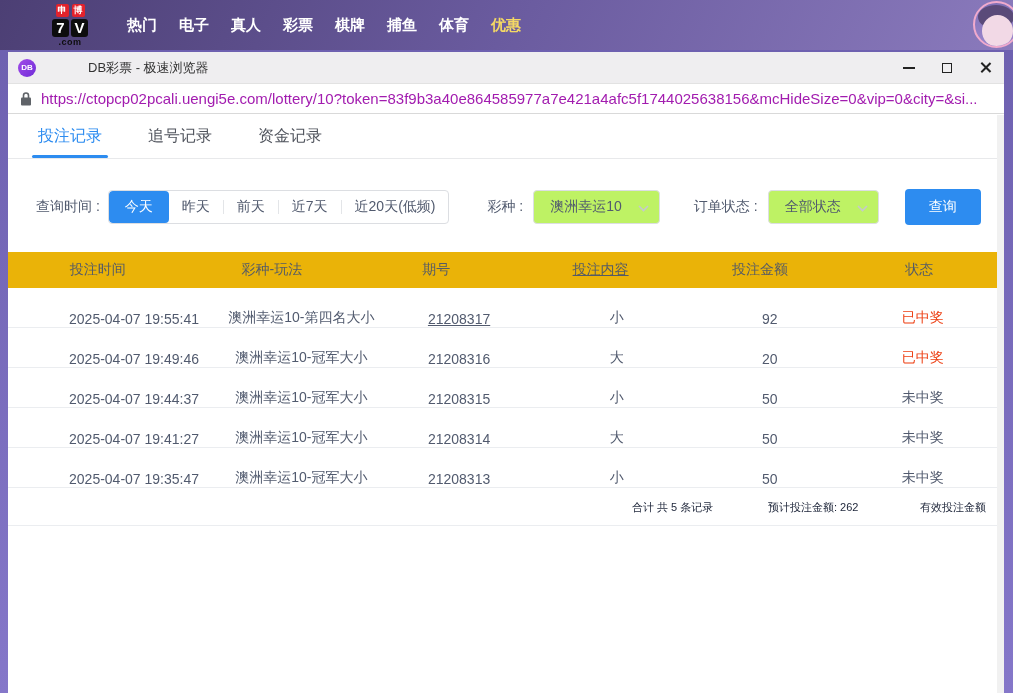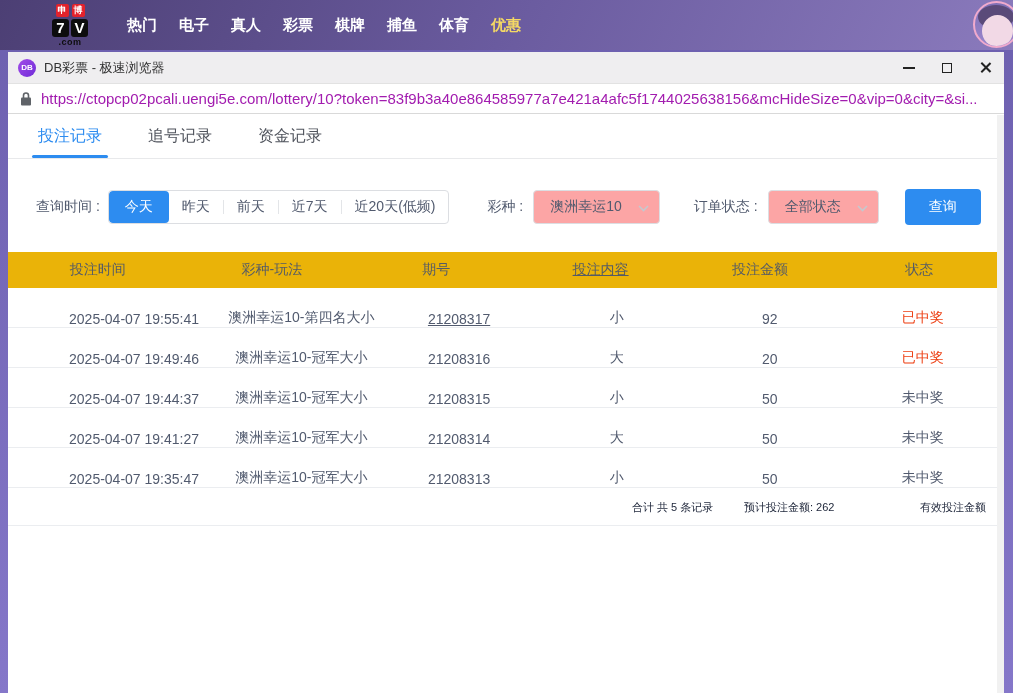--- a/index.html
+++ b/index.html
@@ -39,21 +39,21 @@
   .avatar::before{ content:''; position:absolute; left:3px; top:2px; width:36px; height:24px; border-radius:50%; background:#5a4a79; }
   .avatar::after{ content:''; position:absolute; left:7px; top:12px; width:31px; height:32px; border-radius:50%; background:#f2d9e6; }
 
   
   .window{
     position:absolute; left:8px; top:52px; width:996px; bottom:0;
     background:#fff; overflow:hidden;
   }
   .titlebar{
     height:32px; background:#efeef0; border-bottom:1px solid #e2e2e2;
-    display:flex; align-items:center; padding-left:10px;
+    display:flex; align-items:center; padding-left:10px;gap:44px;
   }
   .favicon{
     width:18px; height:18px; border-radius:50%;
     background:linear-gradient(135deg,#a24ce8 0%,#6f2bd8 100%);
     color:#fff; font-size:8px; font-weight:bold;
     display:flex; align-items:center; justify-content:center; flex-shrink:0;
   }
   .win-title{ margin-left:8px; font-size:13px; color:#333; }
   .controls{ margin-left:auto; display:flex; height:100%; }
   .ctrl{ width:38px; height:100%; display:flex; align-items:center; justify-content:center; cursor:pointer; }
@@ -79,37 +79,37 @@
   .tab.active::after{ content:''; position:absolute; left:-6px; right:-6px; bottom:0; height:3px; background:#2d8cf0; border-radius:2px; }
 
   .filters{ margin-top:30px; padding-left:28px; display:flex; align-items:center; font-size:14px; color:#515a6e; }
   .fgroup{ display:flex; align-items:center; border:1px solid #dcdee2; border-radius:4px; background:#fff; height:34px; margin-left:8px; overflow:hidden; }
   .time-opt{ padding:0 13px; height:100%; display:flex; align-items:center; cursor:pointer; color:#515a6e; white-space:nowrap; }
   .time-opt.active{ background:#2d8cf0; color:#fff; border-radius:4px; padding:0 16px; }
   .vsep{ width:1px; height:14px; background:#e3e5e8; flex-shrink:0; }
   .flabel{ white-space:nowrap; }
   .ml38{ margin-left:38px; } .ml34{ margin-left:34px; }
   .select{
-    border:1px solid #dcdee2; border-radius:4px; height:34px; background:#fca5a5;
+    border:1px solid #dcdee2; border-radius:4px; height:34px; background:#bef264;
     display:flex; align-items:center; padding:0 10px 0 16px; margin-left:10px; cursor:pointer;
   }
   .select .val{ margin-right:16px; white-space:nowrap; }
   .search-btn{
     margin-left:26px; width:76px; height:36px; background:#2d8cf0; color:#fff;
     border:none; border-radius:4px; font-size:14px; cursor:pointer;
     font-family:"Liberation Sans","DejaVu Sans",sans-serif;
   }
 
   .thead{ margin-top:27px; height:36px; background:#eab308; display:flex; align-items:center; font-size:14px; color:#555b66; }
   .th,.td{ text-align:center; overflow:hidden; white-space:nowrap; }
   .trow{ height:40px; display:flex; align-items:flex-end; border-bottom:1px solid #ebedf0; font-size:14px; color:#515a6e;padding-left:40px; }
   .td.won{ color:#ed4014; }
   .tfoot{ height:38px; border-bottom:1px solid #ebedf0; position:relative; font-size:11px; color:#1c2438; }
   .tfoot span{ position:absolute; top:50%; transform:translateY(-50%); white-space:nowrap; }
-  .f-total{ left:624px; } .f-expected{ left:736px; } .f-valid{ left:912px; }
+  .f-total{ left:624px; } .f-expected{ left:760px; } .f-valid{ left:912px; }
 
   .scrolltrack{ position:absolute; top:63px; right:0; bottom:0; width:7px; background:#f1f1f1; }
 </style>
 </head>
 <body>
 
 <div class="topbar">
   <div class="logo">
     <div class="logo-badges">
       <span class="badge">申</span>

